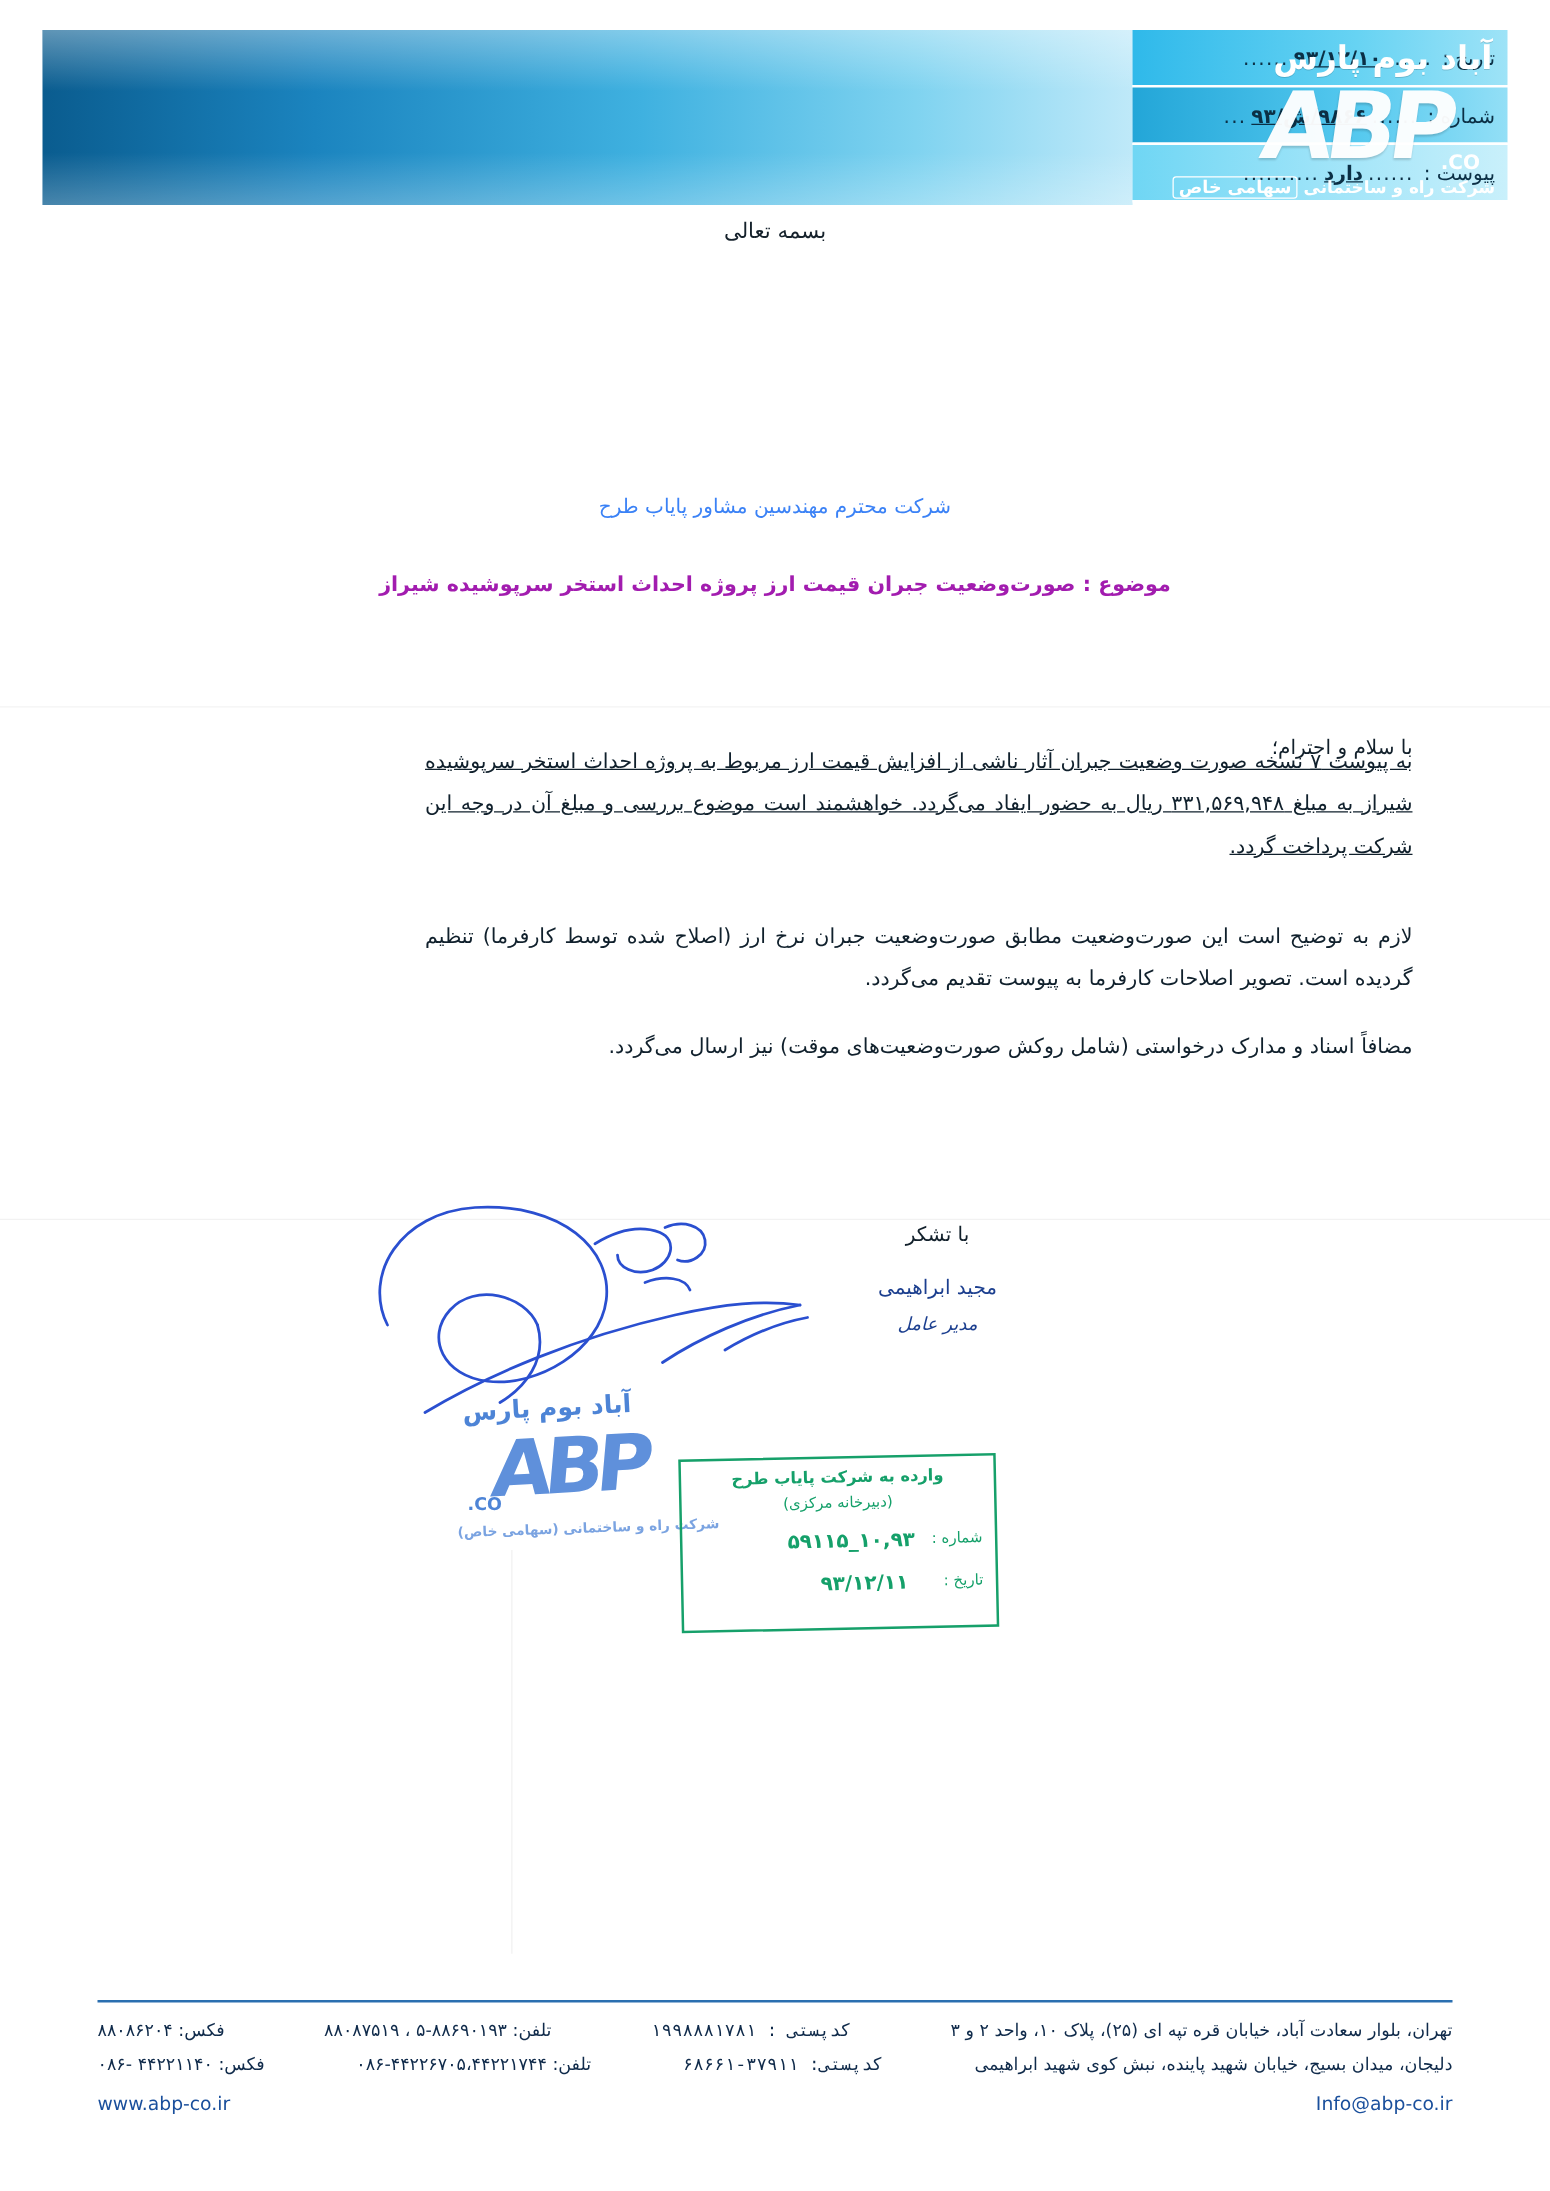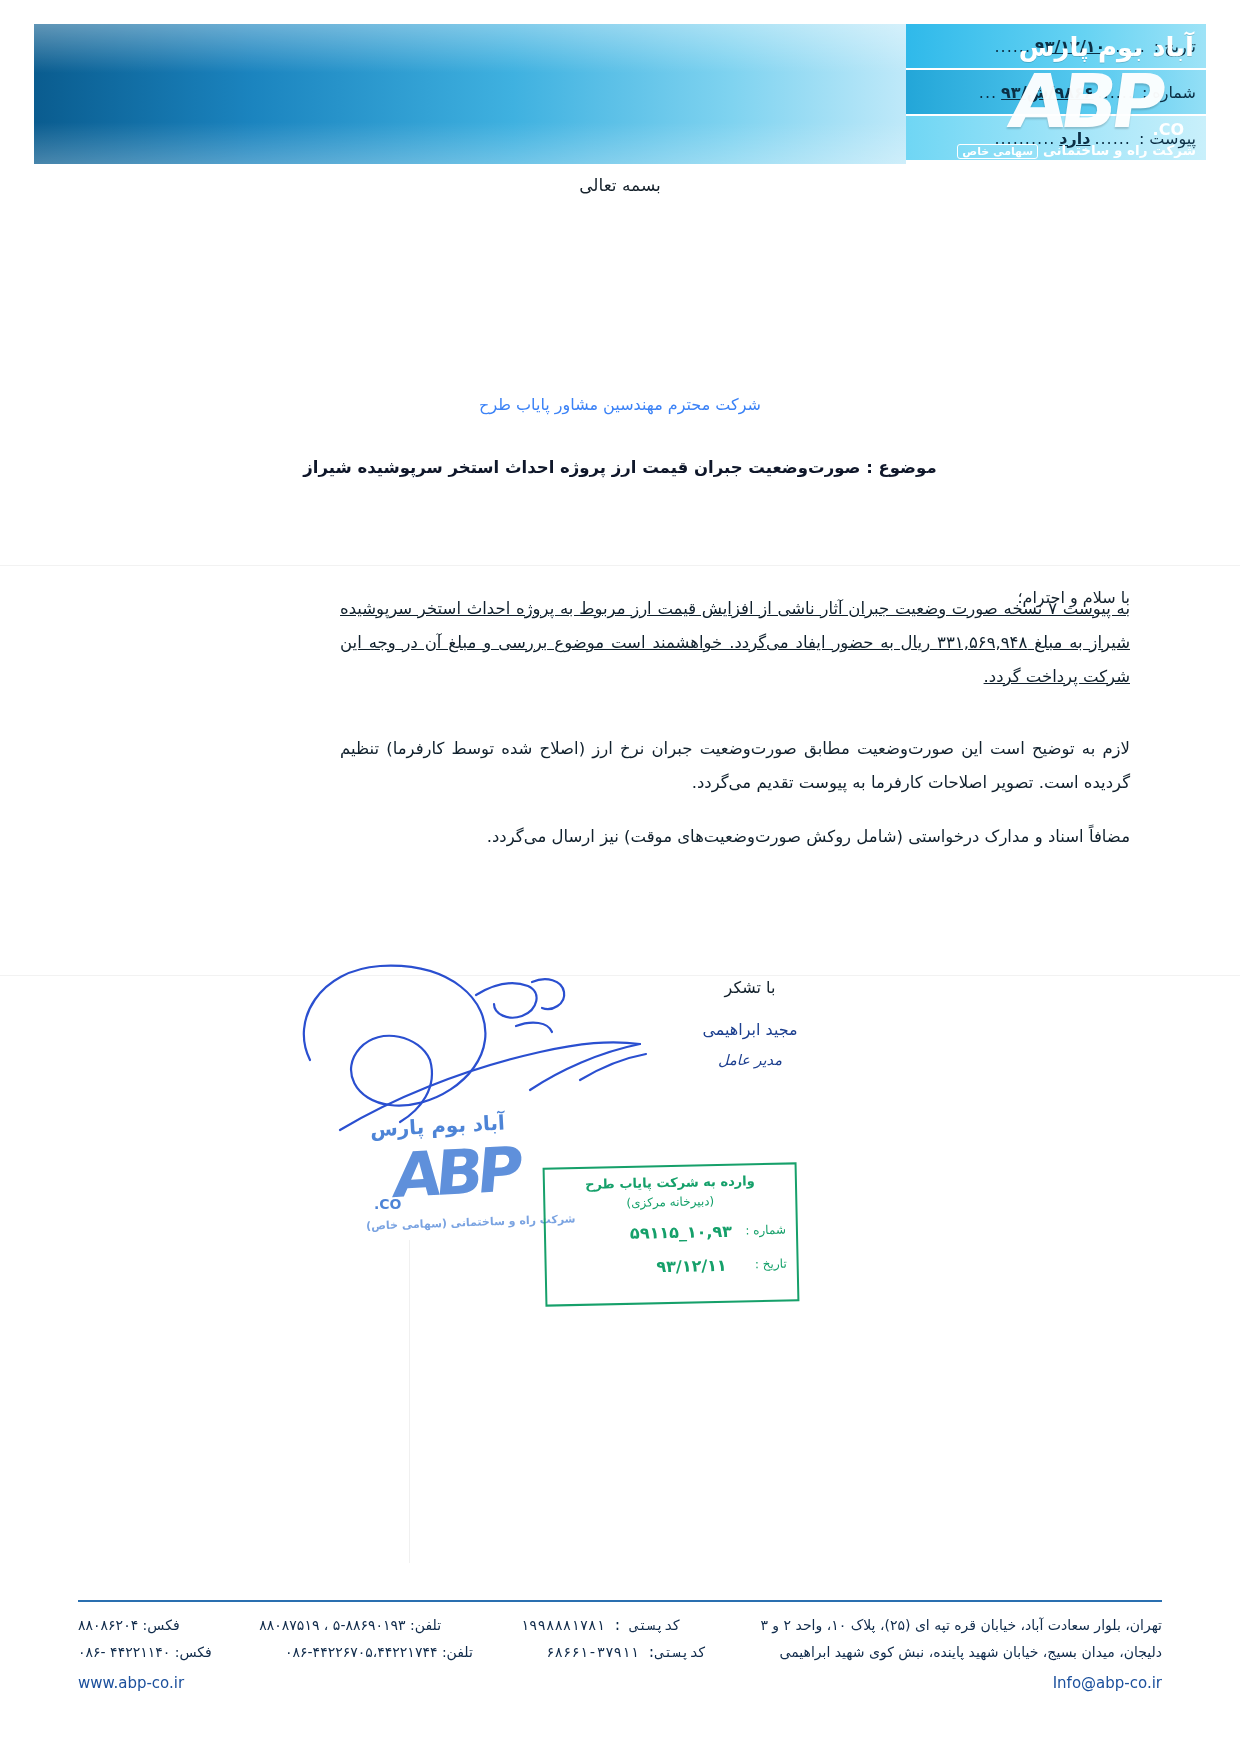--- a/index.html
+++ b/index.html
@@ -126,21 +126,21 @@
     right: 10px;
     font-size: 13.5px;
     font-weight: bold;
     color: #ffffff;
     white-space: nowrap;
   }
   .lh-logo .sub .boxed {
     border: 1px solid #ffffff;
     border-radius: 3px;
     padding: 0 4px;
-    font-size: 11px;
+    font-size: 14px;
   }
 
   
   .bismillah {
     position: absolute;
     top: 175px;
     right: 0;
     left: 0;
     text-align: center;
     font-size: 17px;
@@ -157,21 +157,21 @@
     color: #3b82f6;
   }
   .subject {
     position: absolute;
     top: 458px;
     right: 0;
     left: 0;
     text-align: center;
     font-size: 16.5px;
     font-weight: bold;
-    color: #0f172a;
+    color: #a21caf;
   }
   .salutation {
     position: absolute;
     top: 545px;
     right: 110px;
     width: 780px;
     text-align: right;
     font-size: 16px;
     color: #12202b;
     margin-top: 43px;

